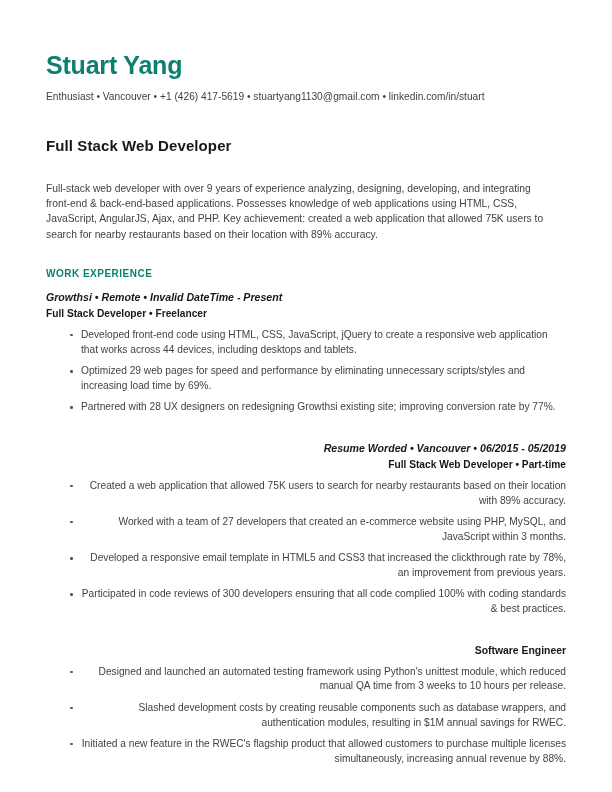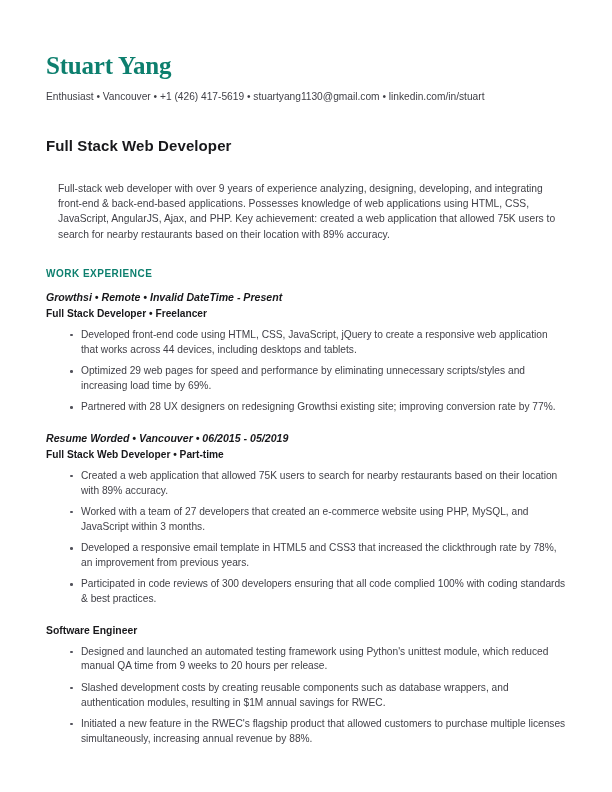--- a/index.html
+++ b/index.html
@@ -25,21 +25,20 @@
   }
 
   
   .name {
     font-size: 25px;
     font-weight: bold;
     color: #0d7f6e;
     letter-spacing: -0.2px;
     line-height: 1.1;
     margin: 0 0 9px 0;
-    font-family: Liberation Serif, serif;
   }
   .contact {
     font-size: 10.2px;
     line-height: 15.5px;
     color: #3f3f46;
     max-width: 470px;
     margin: 0;
   }
 
   
@@ -49,21 +48,21 @@
     color: #18181b;
     margin: 33px 0 0 0;
     letter-spacing: 0.1px;
   }
 
   
   .summary {
     font-size: 10.3px;
     line-height: 15.2px;
     color: #3f3f46;
-    margin: 27px 0 0 12px;
+    margin: 27px 0 0 0;
     max-width: 505px;
     text-align: left;
   }
 
   
   .section {
     margin-top: 26px;
   }
   .section-heading {
     font-size: 10px;
@@ -71,21 +70,22 @@
     color: #0d7f6e;
     letter-spacing: 0.5px;
     margin: 0 0 11px 0;
   }
 
   
   .job {
     margin-bottom: 4px;
   }
   .job + .job {
-    margin-top: 16px;
+    margin-top: 26px;
+    text-align: right;
   }
   .job-line1 {
     font-size: 10.6px;
     font-weight: bold;
     color: #18181b;
     line-height: 15px;
     margin: 0;
     font-style: italic;
   }
   .job-line2 {
@@ -165,20 +165,20 @@
         <li>Created a web application that allowed 75K users to search for nearby restaurants based on their location with 89% accuracy.</li>
         <li>Worked with a team of 27 developers that created an e-commerce website using PHP, MySQL, and JavaScript within 3 months.</li>
         <li>Developed a responsive email template in HTML5 and CSS3 that increased the clickthrough rate by 78%, an improvement from previous years.</li>
         <li>Participated in code reviews of 300 developers ensuring that all code complied 100% with coding standards &amp; best practices.</li>
       </ul>
     </div>
 
     <div class="job">
       <p class="sub-heading">Software Engineer</p>
       <ul class="bullets">
-        <li>Designed and launched an automated testing framework using Python's unittest module, which reduced manual QA time from 9 weeks to 20 hours per release.</li>
+        <li>Designed and launched an automated testing framework using Python's unittest module, which reduced manual QA time from 3 weeks to 10 hours per release.</li>
         <li>Slashed development costs by creating reusable components such as database wrappers, and authentication modules, resulting in $1M annual savings for RWEC.</li>
         <li>Initiated a new feature in the RWEC's flagship product that allowed customers to purchase multiple licenses simultaneously, increasing annual revenue by 88%.</li>
       </ul>
     </div>
 
   </div>
 </div>
 
 </body></html>

